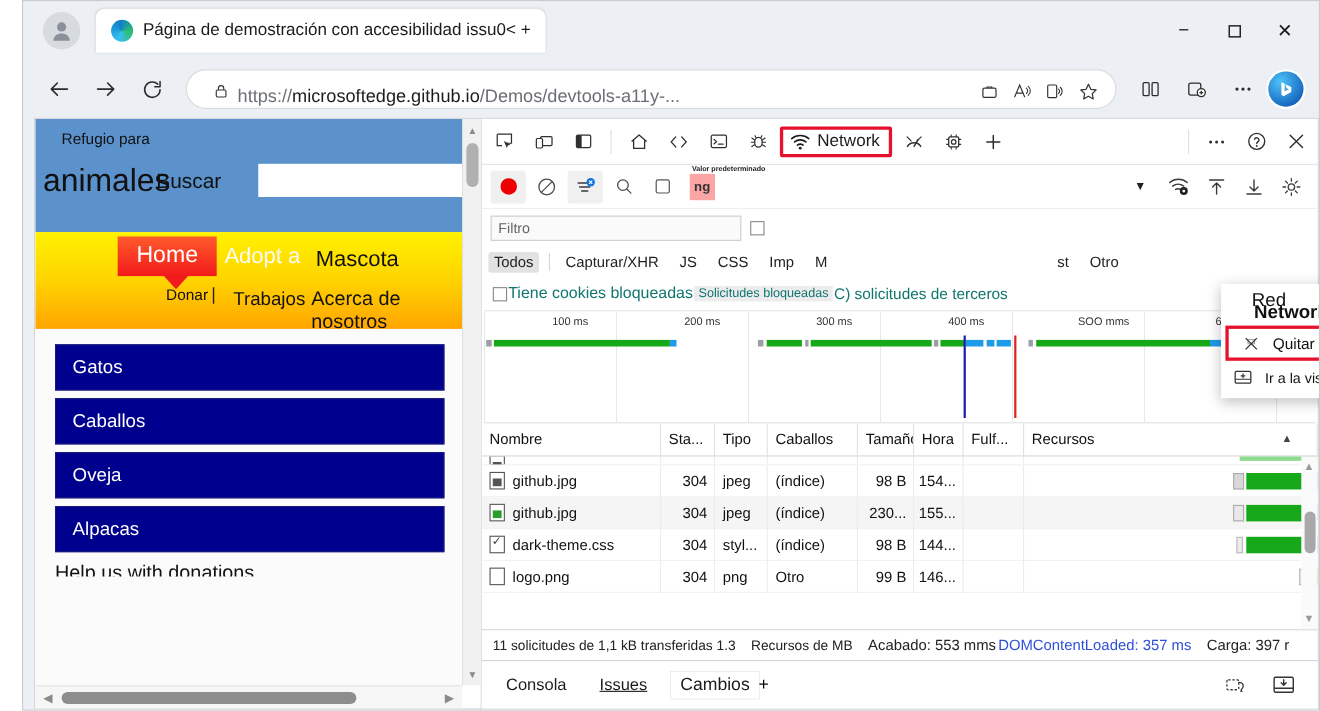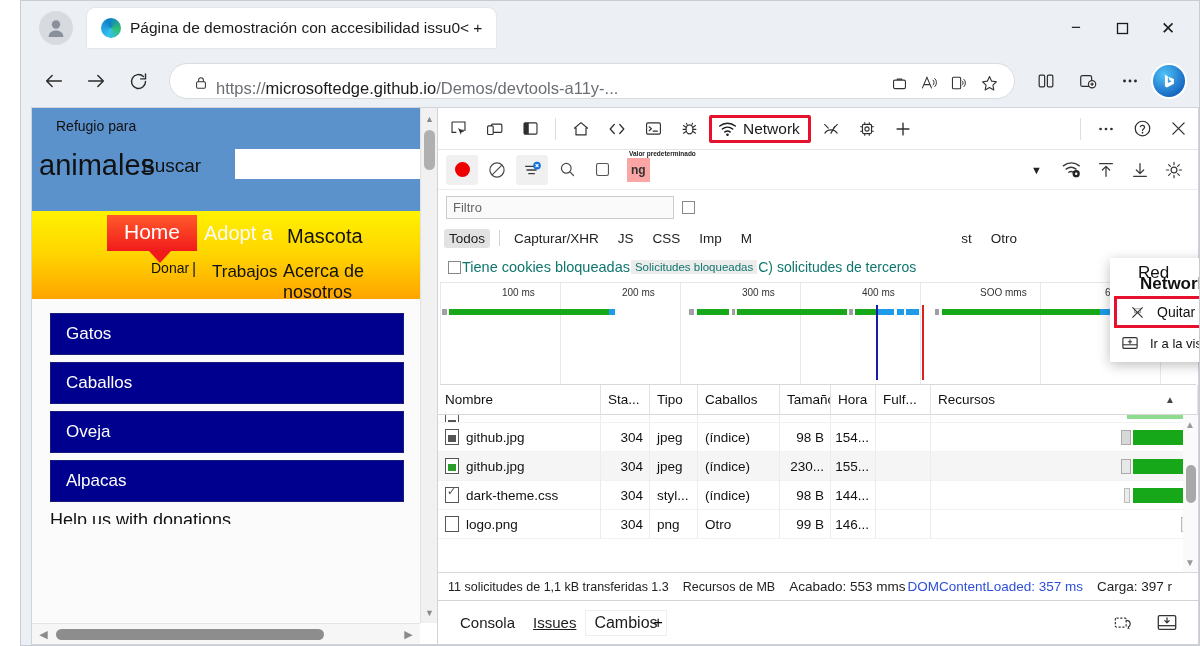--- a/index.html
+++ b/index.html
@@ -239,21 +239,21 @@
   .tbl-scroll .up { top: 4px; } .tbl-scroll .dn { bottom: 4px; }
   .tbl-scroll .tb { position: absolute; top: 50px; left: 3px; width: 10px; height: 38px;
                     background: #a8a8a8; border-radius: 5px; }
 
   .statusbar {
     height: 28px; display: flex; align-items: center; gap: 14px; padding: 0 10px;
     border-top: 1px solid #d8d8d8; font-size: 12.5px; color: #222; white-space: nowrap;
   }
   .statusbar .blue { color: #2f4fd8; }
   .drawer {
-    height: 44px; display: flex; align-items: center; gap: 2px; padding: 0 14px;
+    height: 44px; display: flex; align-items: center; gap: 14px; padding: 0 14px;
     border-top: 1px solid #d0d3d8; background: #fff;
   }
   .drawer .dtab { font-size: 15px; color: #1b1b1b; padding: 3px 8px; }
   .drawer .dtab.underline { text-decoration: underline; }
   .drawer .dtab.sel { background: #fff; box-shadow: 0 0 0 1px #eee; }
   .drawer .right { margin-left: auto; display: flex; gap: 10px; }
   .drawer .dico { width: 34px; height: 28px; display:flex; align-items:center; justify-content:center; color:#333; }
 
   
   .ctxmenu {

